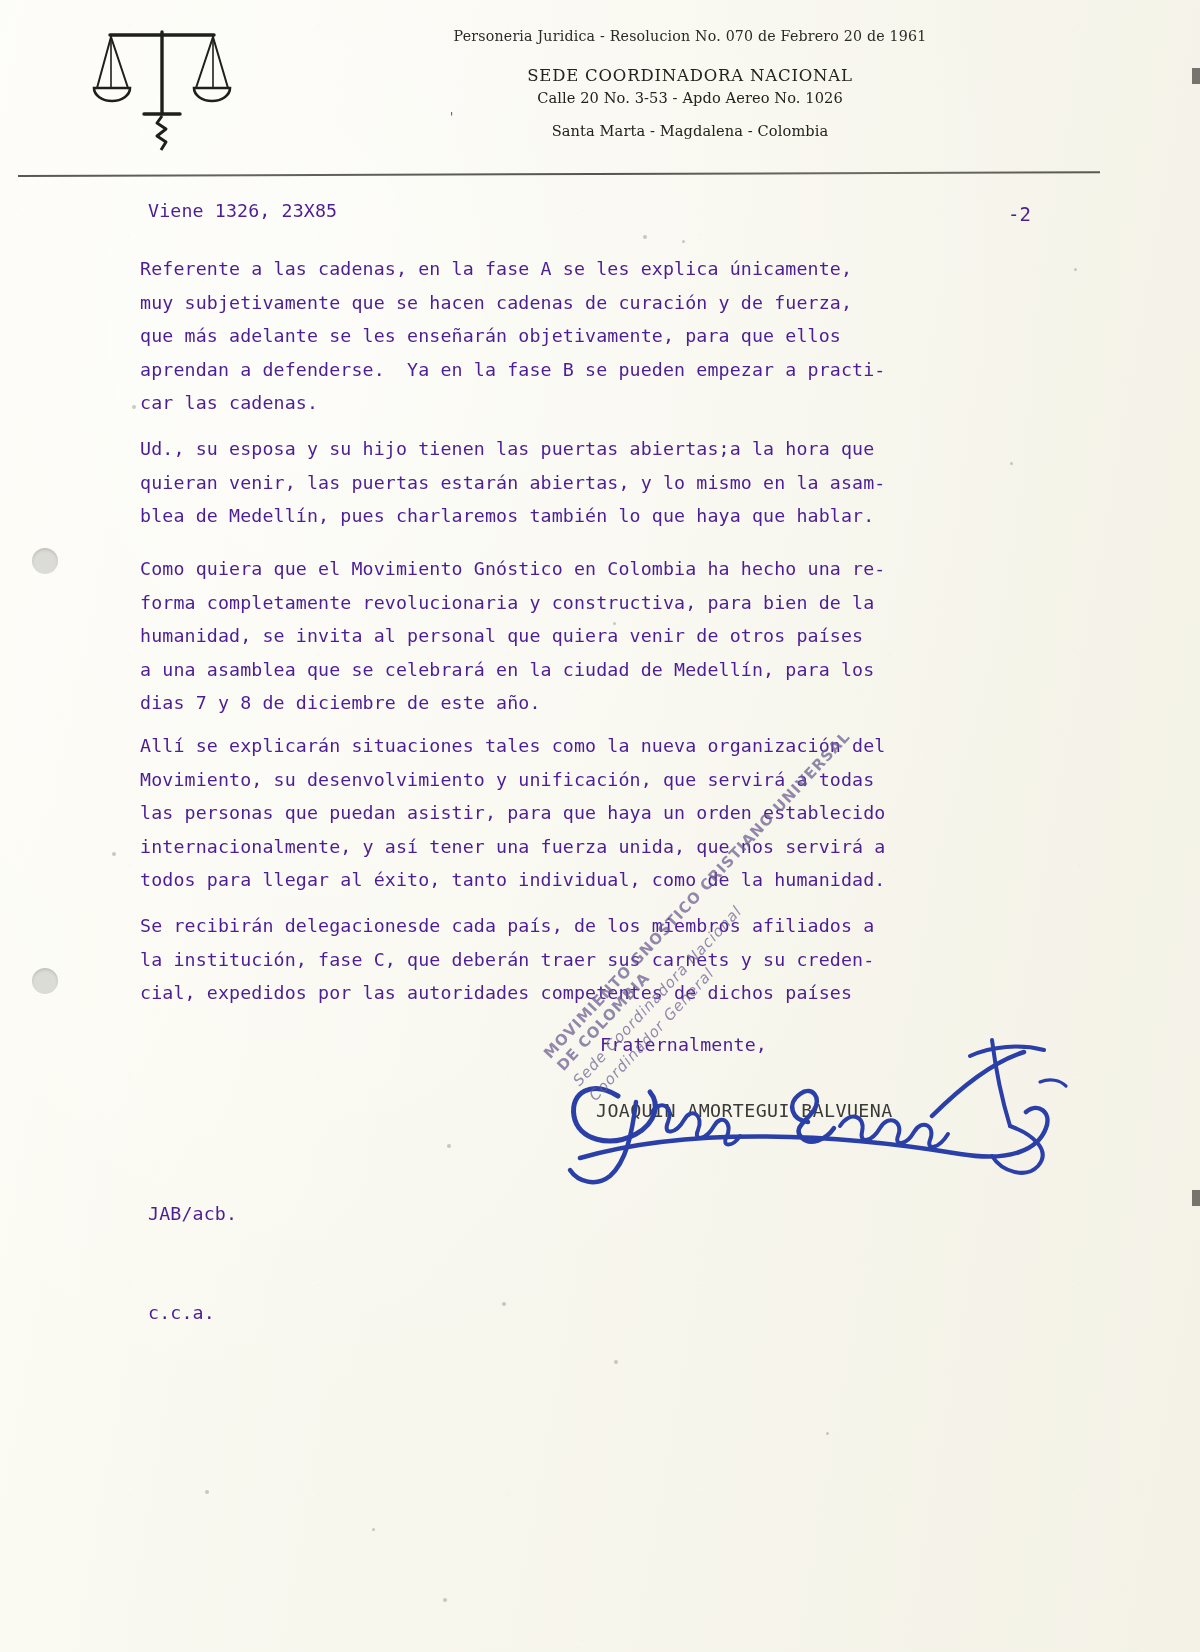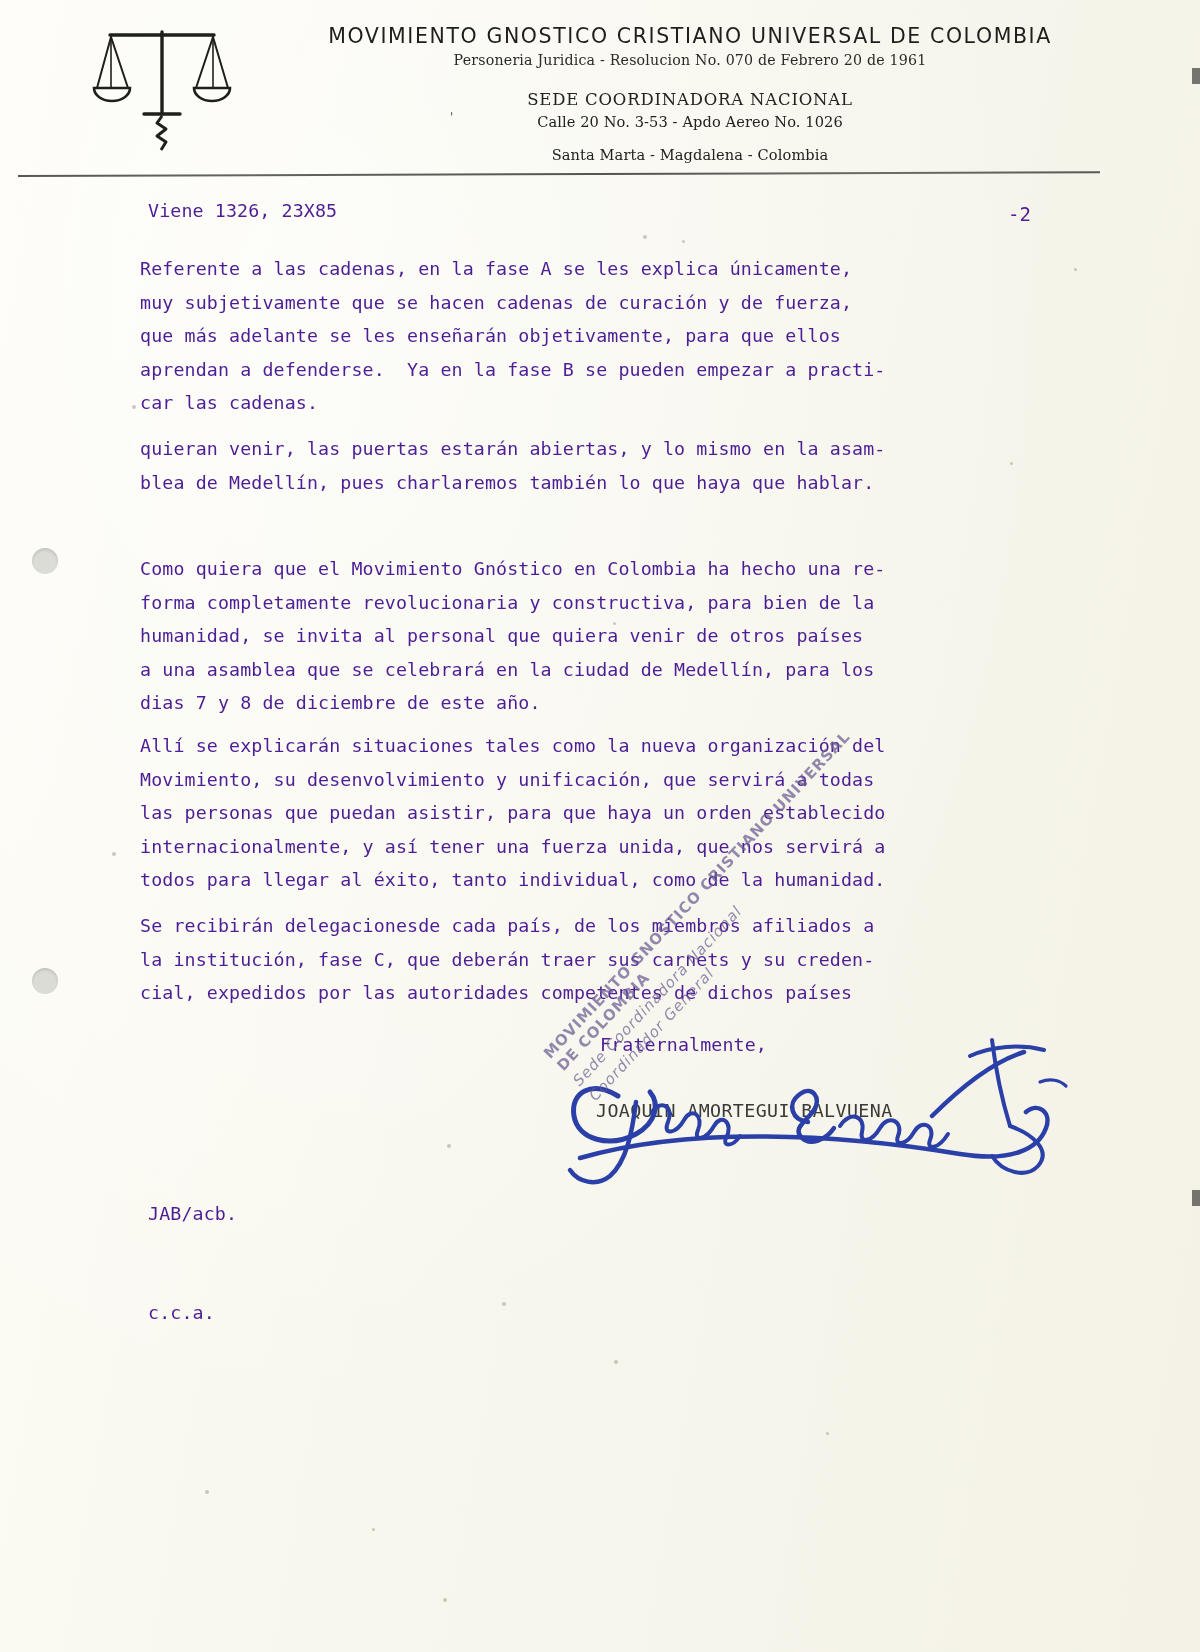--- a/index.html
+++ b/index.html
@@ -241,21 +241,20 @@
           <path d="M2 66 H38 A18 13 0 0 1 2 66 Z" stroke-width="2.6"></path>
 
           <path d="M102 66 H138 A18 13 0 0 1 102 66 Z" stroke-width="2.6"></path>
         </g>
 
         <path d="M70 94 l-5 7 l9 6 l-9 7 l9 6 l-5 8" stroke="#1f1f1c" stroke-width="3" fill="none" stroke-linejoin="round"></path>
       </svg>
     </div>
 
     <div class="lh-text">
-      <div class="lh-org">MOVIMIENTO GNOSTICO CRISTIANO UNIVERSAL DE COLOMBIA</div>
       <div class="lh-sub">Personeria Juridica - Resolucion No. 070 de Febrero 20 de 1961</div>
       <div class="lh-block2">
         <div class="lh-sede">SEDE COORDINADORA NACIONAL</div>
         <div class="lh-addr">Calle 20 No. 3-53 - Apdo  Aereo No. 1026</div>
         <div class="lh-city">Santa Marta - Magdalena - Colombia</div>
       </div>
     </div>
 
     <div class="lh-stray">'</div>
   </div>
@@ -265,21 +264,21 @@
   <div class="hole h1"></div>
   <div class="hole h2"></div>
 
   <div class="body">
 
     <div class="tw ref-line">Viene 1326, 23X85</div>
 
     <div class="tw page-no">-2</div>
 
     <div class="tw para" id="p1" style="top:260px;"><span class="ln">Referente a las cadenas, en la fase A se les explica únicamente,</span><span class="ln">muy subjetivamente que se hacen cadenas de curación y de fuerza,</span><span class="ln">que más adelante se les enseñarán objetivamente, para que ellos</span><span class="ln">aprendan a defenderse.  Ya en la fase B se pueden empezar a practi-</span><span class="ln">car las cadenas.</span></div>
-    <div class="tw para" id="p2" style="top:440px;"><span class="ln">quieran venir, las puertas estarán abiertas, y lo mismo en la asam-</span><span class="ln">blea de Medellín, pues charlaremos también lo que haya que hablar.</span></div>
+    <div class="tw para" id="p2" style="top:440px;"><span class="ln">Ud., su esposa y su hijo tienen las puertas abiertas;a la hora que</span><span class="ln">quieran venir, las puertas estarán abiertas, y lo mismo en la asam-</span><span class="ln">blea de Medellín, pues charlaremos también lo que haya que hablar.</span></div>
     <div class="tw para" id="p3" style="top:560px;"><span class="ln">Como quiera que el Movimiento Gnóstico en Colombia ha hecho una re-</span><span class="ln">forma completamente revolucionaria y constructiva, para bien de la</span><span class="ln">humanidad, se invita al personal que quiera venir de otros países</span><span class="ln">a una asamblea que se celebrará en la ciudad de Medellín, para los</span><span class="ln">dias 7 y 8 de diciembre de este año.</span></div>
     <div class="tw para" id="p4" style="top:737px;"><span class="ln">Allí se explicarán situaciones tales como la nueva organización del</span><span class="ln">Movimiento, su desenvolvimiento y unificación, que servirá a todas</span><span class="ln">las personas que puedan asistir, para que haya un orden establecido</span><span class="ln">internacionalmente, y así tener una fuerza unida, que nos servirá a</span><span class="ln">todos para llegar al éxito, tanto individual, como de la humanidad.</span></div>
     <div class="tw para" id="p5" style="top:917px;"><span class="ln">Se recibirán delegacionesde cada país, de los miembros afiliados a</span><span class="ln">la institución, fase C, que deberán traer sus carnets y su creden-</span><span class="ln">cial, expedidos por las autoridades competentes de dichos países</span></div>
   </div>
 
   <div class="tw closing">Fraternalmente,</div>
 
   <div class="signame">JOAQUIN AMORTEGUI BALVUENA</div>
 
   <div class="sig-ink">

